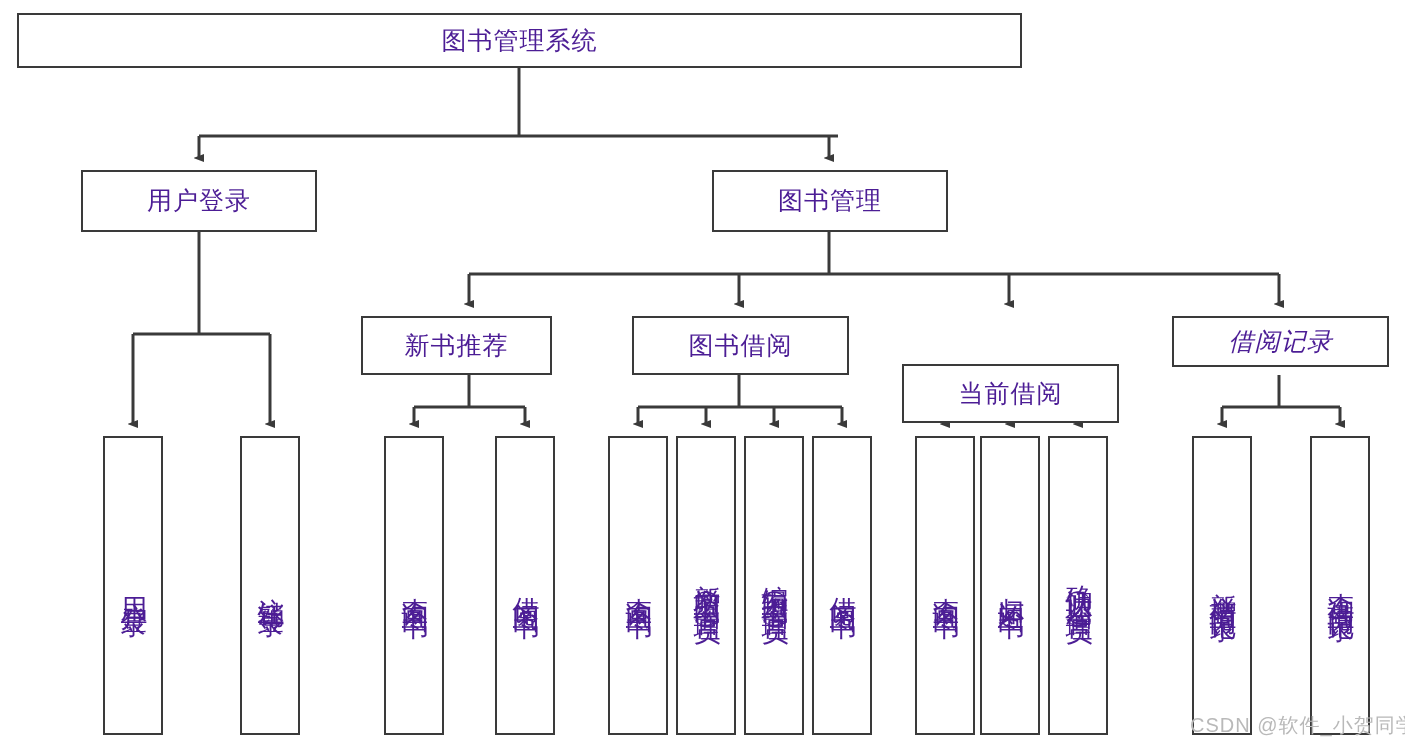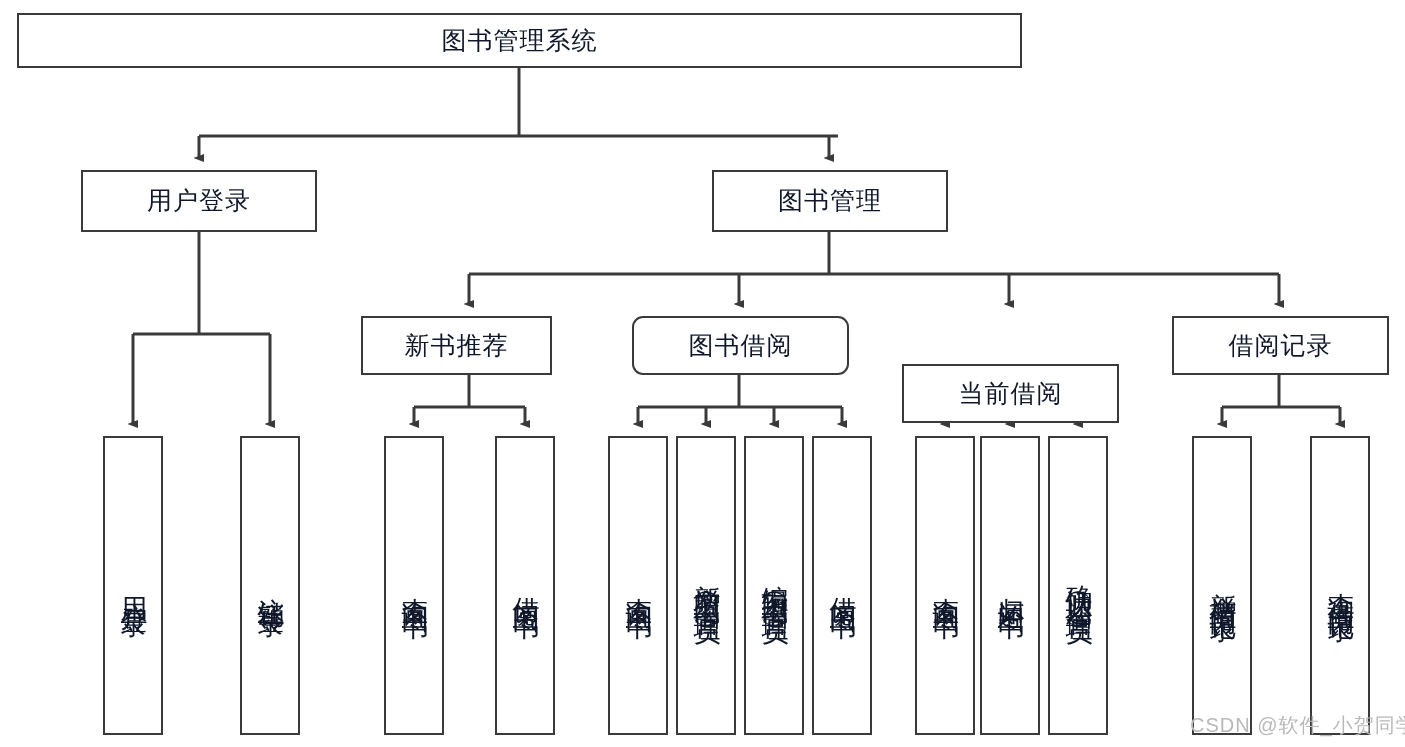--- a/index.html
+++ b/index.html
@@ -17,21 +17,21 @@
 
   .node{
     position:absolute;
     box-sizing:border-box;
     background:#ffffff;
     border:2.5px solid #3a3a3a;
     display:flex;
     align-items:center;
     justify-content:center;
     text-align:center;
-    color:#0f172a;
+    color:#4c1d95;
     line-height:1.25;
   }
   .node .lbl{display:block;}
 
   
   .node.h .lbl{
     writing-mode:horizontal-tb;
     font-size:25px;
     letter-spacing:1px;
   }
@@ -124,27 +124,27 @@
   <div class="node h" style="left:81px;top:170px;width:236px;height:62px;">
     <span class="lbl">用户登录</span>
   </div>
   <div class="node h" style="left:712px;top:170px;width:236px;height:62px;">
     <span class="lbl">图书管理</span>
   </div>
 
   <div class="node h" style="left:361px;top:316px;width:191px;height:59px;">
     <span class="lbl">新书推荐</span>
   </div>
-  <div class="node h" style="left:632px;top:316px;width:217px;height:59px;border-radius:11px;">
+  <div class="node h" style="left:632px;top:316px;width:217px;height:59px;">
     <span class="lbl">图书借阅</span>
   </div>
   <div class="node h" style="left:902px;top:316px;width:217px;height:59px;margin-top:48px;">
     <span class="lbl">当前借阅</span>
   </div>
-  <div class="node h" style="left:1172px;top:316px;width:217px;height:59px;">
+  <div class="node h" style="left:1172px;top:316px;width:217px;height:51px;font-style:italic;">
     <span class="lbl">借阅记录</span>
   </div>
 
   <div class="node v" style="left:103px;top:436px;width:60px;height:299px;">
     <span class="lbl">用户登录</span>
   </div>
   <div class="node v" style="left:240px;top:436px;width:60px;height:299px;">
     <span class="lbl">注销登录</span>
   </div>
 

